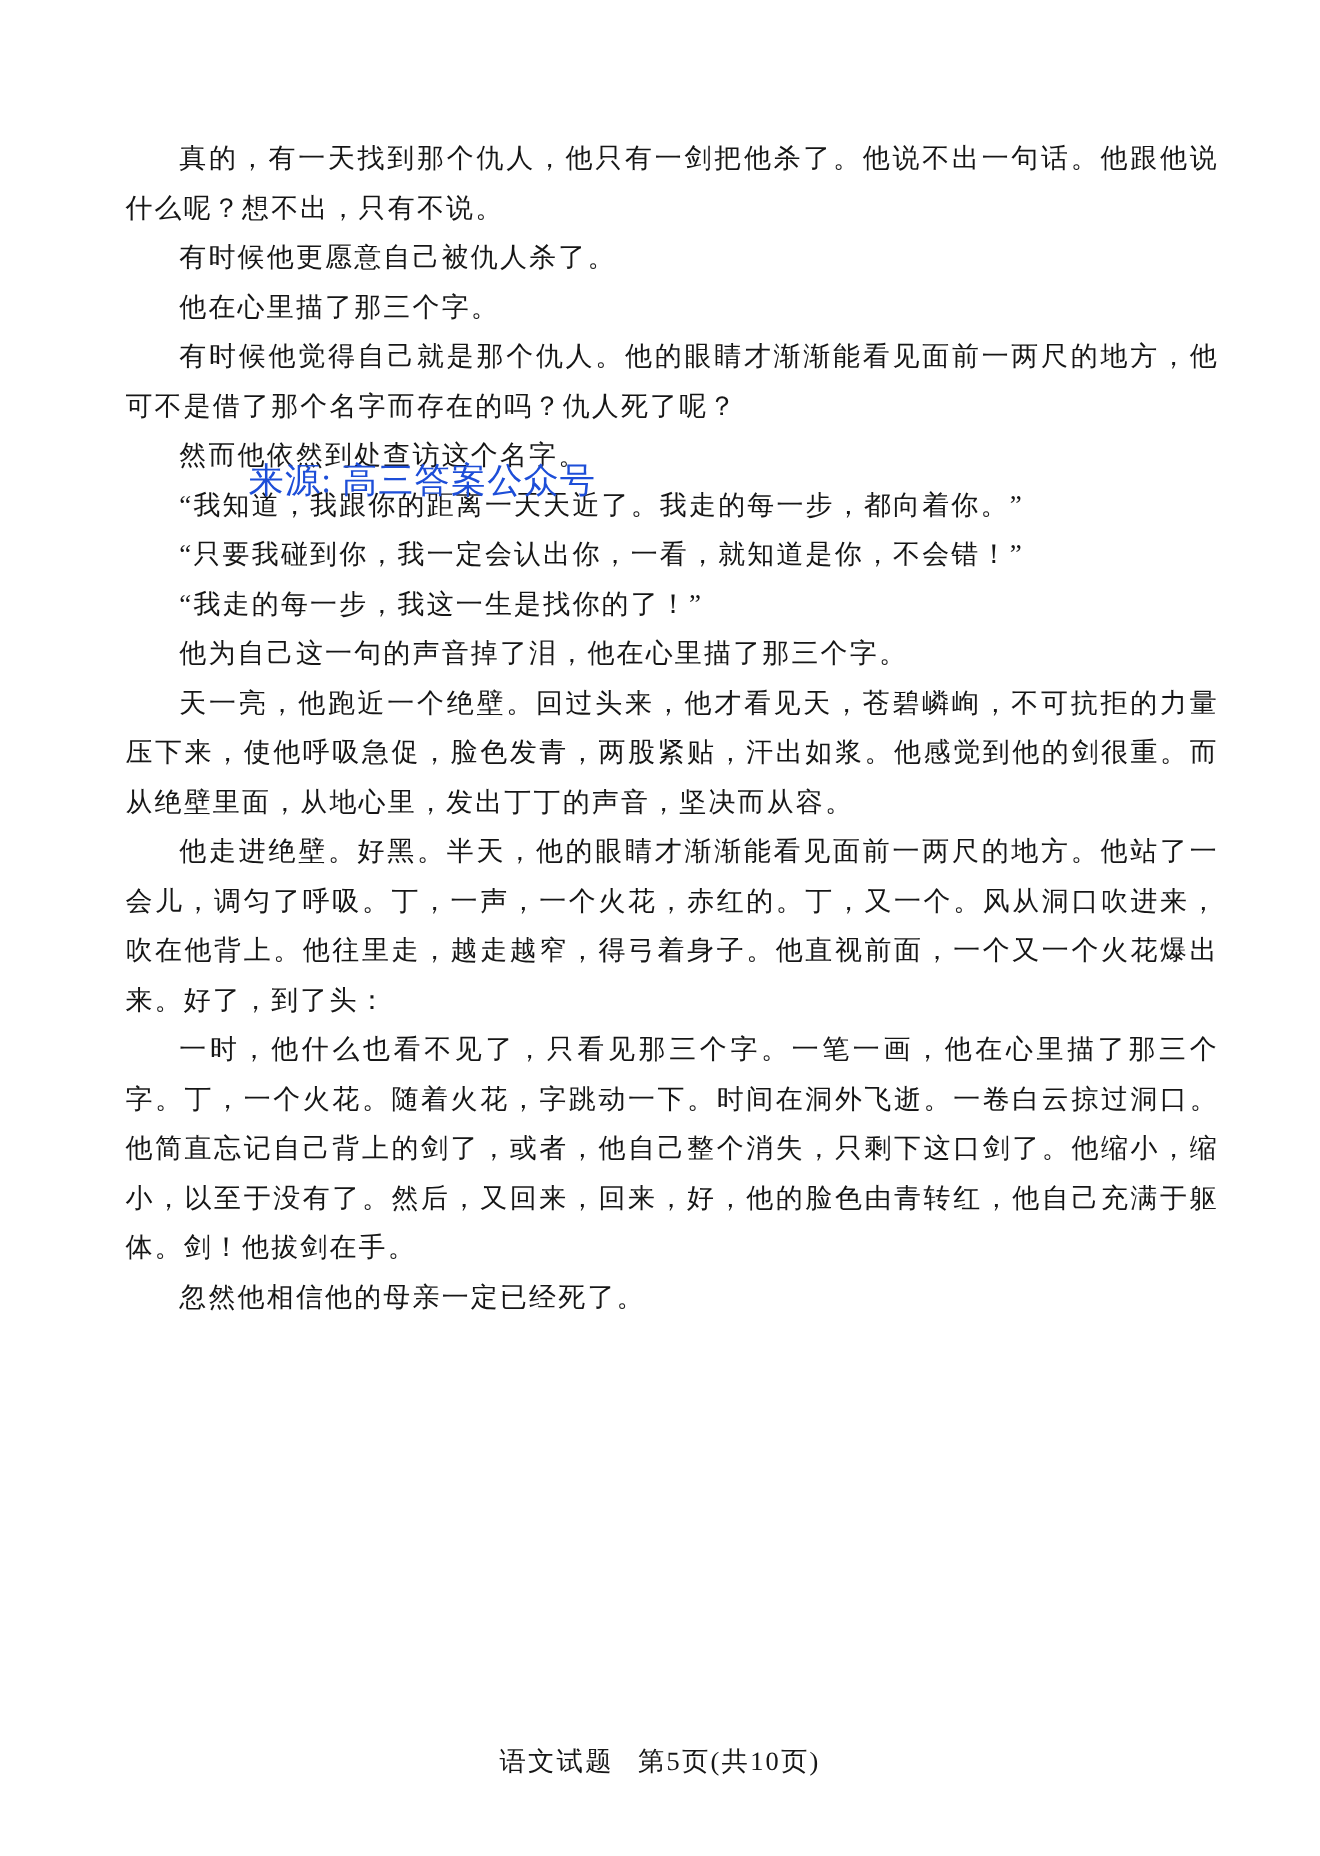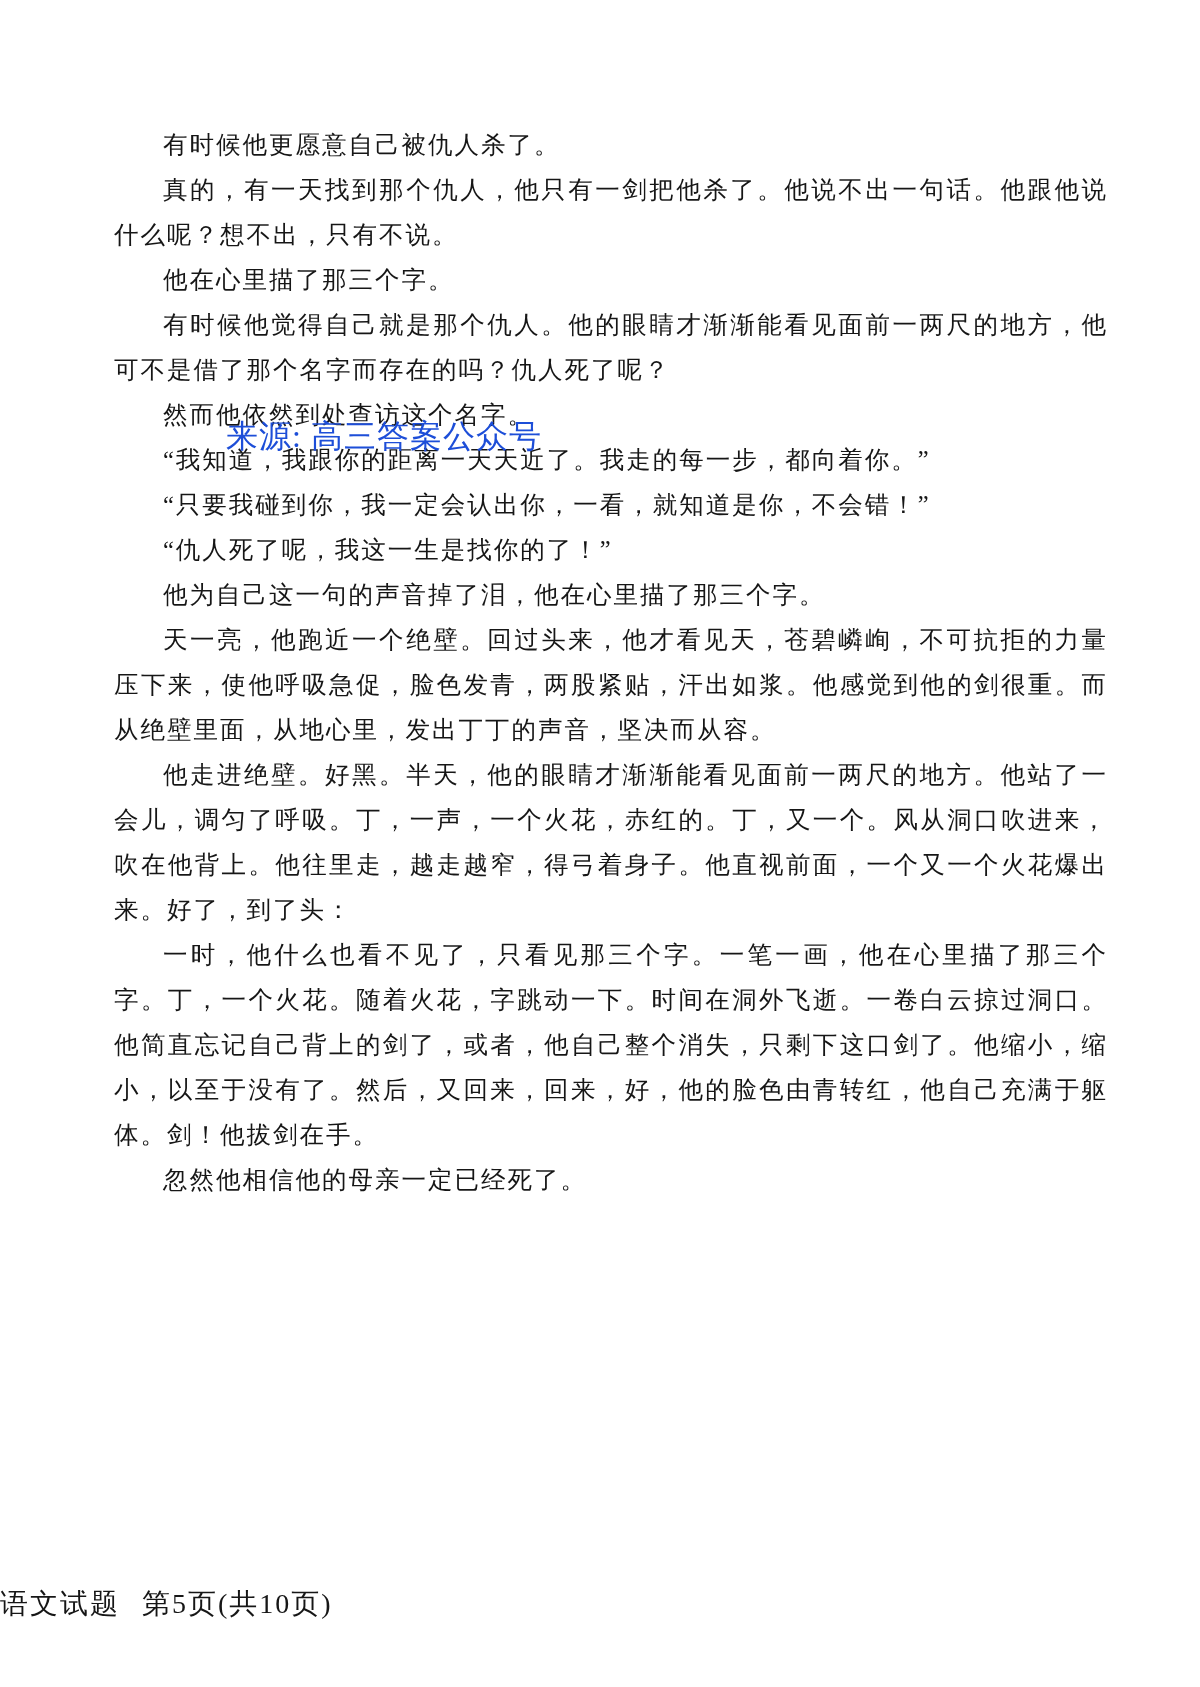--- a/index.html
+++ b/index.html
@@ -44,44 +44,45 @@
     line-height: 30px;
     letter-spacing: 1px;
     color: #1d4ed8;
     white-space: nowrap;
   }
   .footer {
     position: absolute;
     left: 0;
     top: 1585px;
     width: 100%;
-    font-size: 28px;
+    text-align: center;
+    font-size: 24px;
     letter-spacing: 2px;
     color: #161616;
     white-space: nowrap;
   }
   .footer .gap {
     display: inline-block;
     width: 22px;
   }
 </style>
 </head>
 <body>
 
 <div class="page">
 
   <div class="body-text">
+      <p>真的，有一天找到那个仇人，他只有一剑把他杀了。他说不出一句话。他跟他说什么呢？想不出，只有不说。</p>
       <p>有时候他更愿意自己被仇人杀了。</p>
-      <p>真的，有一天找到那个仇人，他只有一剑把他杀了。他说不出一句话。他跟他说什么呢？想不出，只有不说。</p>
       <p>他在心里描了那三个字。</p>
       <p>有时候他觉得自己就是那个仇人。他的眼睛才渐渐能看见面前一两尺的地方，他可不是借了那个名字而存在的吗？仇人死了呢？</p>
       <p>然而他依然到处查访这个名字。</p>
       <p>“我知道，我跟你的距离一天天近了。我走的每一步，都向着你。”</p>
       <p>“只要我碰到你，我一定会认出你，一看，就知道是你，不会错！”</p>
-      <p>“仇人死了呢，我这一生是找你的了！”</p>
+      <p>“我走的每一步，我这一生是找你的了！”</p>
       <p>他为自己这一句的声音掉了泪，他在心里描了那三个字。</p>
       <p>天一亮，他跑近一个绝壁。回过头来，他才看见天，苍碧嶙峋，不可抗拒的力量压下来，使他呼吸急促，脸色发青，两股紧贴，汗出如浆。他感觉到他的剑很重。而从绝壁里面，从地心里，发出丁丁的声音，坚决而从容。</p>
       <p>他走进绝壁。好黑。半天，他的眼睛才渐渐能看见面前一两尺的地方。他站了一会儿，调匀了呼吸。丁，一声，一个火花，赤红的。丁，又一个。风从洞口吹进来，吹在他背上。他往里走，越走越窄，得弓着身子。他直视前面，一个又一个火花爆出来。好了，到了头：</p>
       <p>一时，他什么也看不见了，只看见那三个字。一笔一画，他在心里描了那三个字。丁，一个火花。随着火花，字跳动一下。时间在洞外飞逝。一卷白云掠过洞口。他简直忘记自己背上的剑了，或者，他自己整个消失，只剩下这口剑了。他缩小，缩小，以至于没有了。然后，又回来，回来，好，他的脸色由青转红，他自己充满于躯体。剑！他拔剑在手。</p>
       <p>忽然他相信他的母亲一定已经死了。</p>
     </div>
 
   <div class="watermark">来源: 高三答案公众号</div>
 
   <div class="footer">

